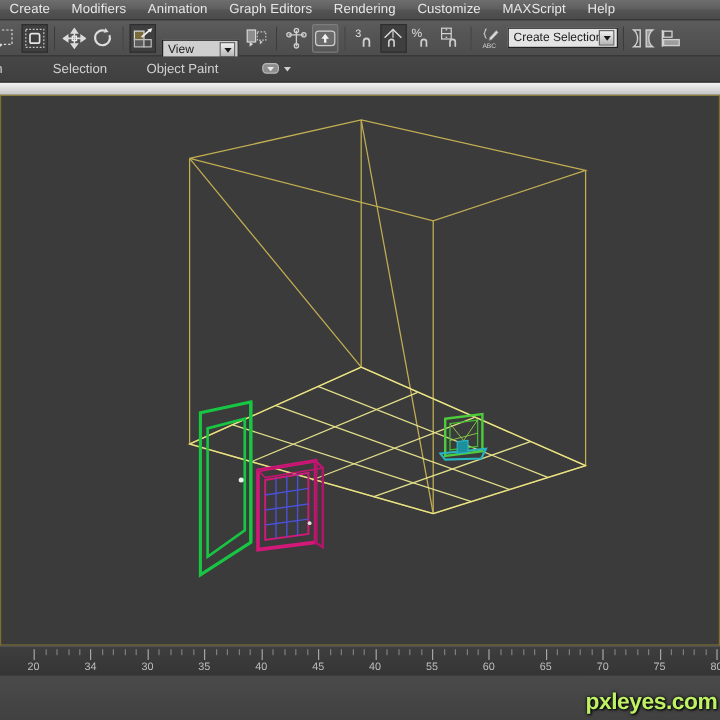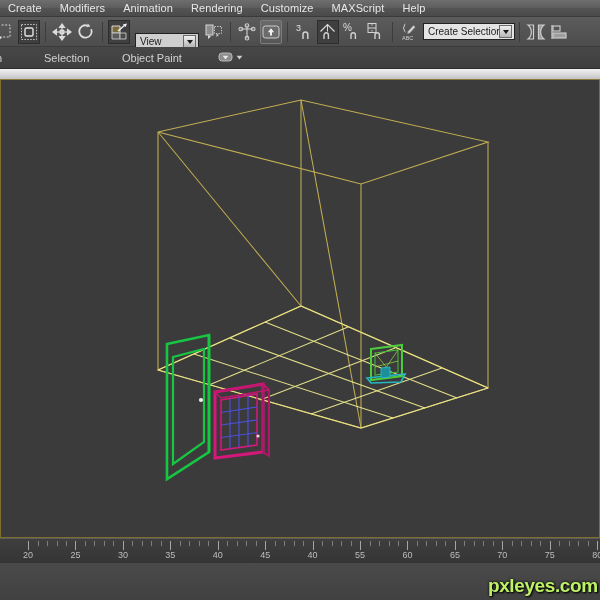--- a/index.html
+++ b/index.html
@@ -71,20 +71,21 @@
 </style>
 </head>
 <body>
 
 <div id="app">
 
   <div class="menubar">
     <div class="mi">Create</div>
     <div class="mi">Modifiers</div>
     <div class="mi">Animation</div>
+    <div class="mi">Graph Editors</div>
     <div class="mi">Rendering</div>
     <div class="mi">Customize</div>
     <div class="mi">MAXScript</div>
     <div class="mi">Help</div>
   </div>
 
   <div class="toolbar">
 
     <div class="tb-ico" style="margin-left:-6px;">
       <svg width="18" height="18" viewBox="0 0 18 18">
@@ -339,21 +340,21 @@
       <div class="tick" style="left: 37.5px; height: 5px; background: rgb(126, 126, 126);"></div>
       <div class="tick" style="left: 47px; height: 5px; background: rgb(126, 126, 126);"></div>
       <div class="tick" style="left: 56.5px; height: 5px; background: rgb(126, 126, 126);"></div>
       <div class="tick" style="left: 65.9px; height: 5px; background: rgb(126, 126, 126);"></div>
       <div class="tlab" style="left: 28px;">20</div>
       <div class="tick" style="left: 75.4px; height: 9px; background: rgb(166, 166, 166);"></div>
       <div class="tick" style="left: 84.9px; height: 5px; background: rgb(126, 126, 126);"></div>
       <div class="tick" style="left: 94.4px; height: 5px; background: rgb(126, 126, 126);"></div>
       <div class="tick" style="left: 103.9px; height: 5px; background: rgb(126, 126, 126);"></div>
       <div class="tick" style="left: 113.4px; height: 5px; background: rgb(126, 126, 126);"></div>
-      <div class="tlab" style="left: 75.4px;">25</div>
+      <div class="tlab" style="left: 75.4px;">34</div>
       <div class="tick" style="left: 122.9px; height: 9px; background: rgb(166, 166, 166);"></div>
       <div class="tick" style="left: 132.3px; height: 5px; background: rgb(126, 126, 126);"></div>
       <div class="tick" style="left: 141.8px; height: 5px; background: rgb(126, 126, 126);"></div>
       <div class="tick" style="left: 151.3px; height: 5px; background: rgb(126, 126, 126);"></div>
       <div class="tick" style="left: 160.8px; height: 5px; background: rgb(126, 126, 126);"></div>
       <div class="tlab" style="left: 122.9px;">30</div>
       <div class="tick" style="left: 170.3px; height: 9px; background: rgb(166, 166, 166);"></div>
       <div class="tick" style="left: 179.8px; height: 5px; background: rgb(126, 126, 126);"></div>
       <div class="tick" style="left: 189.3px; height: 5px; background: rgb(126, 126, 126);"></div>
       <div class="tick" style="left: 198.8px; height: 5px; background: rgb(126, 126, 126);"></div>

